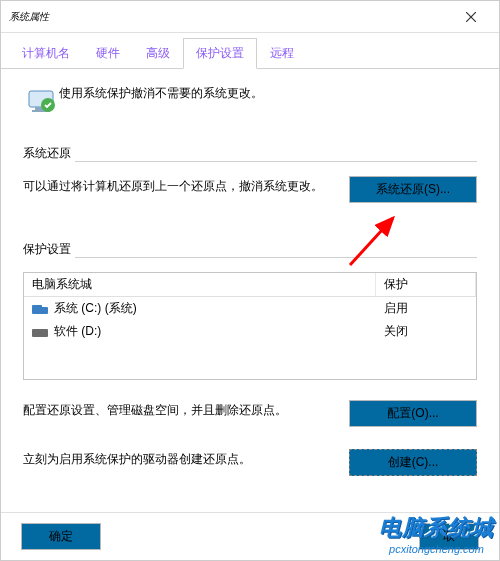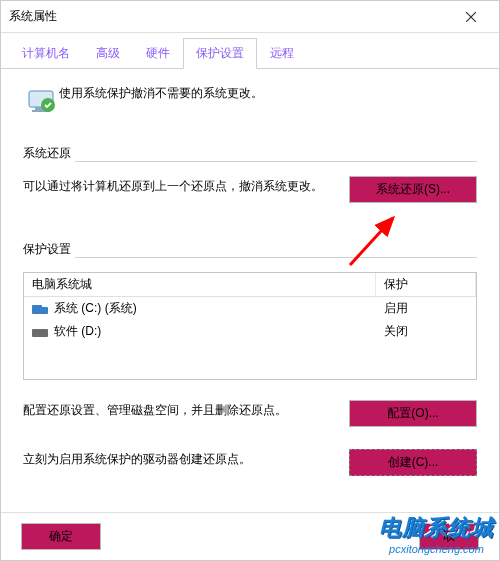--- a/index.html
+++ b/index.html
@@ -23,21 +23,22 @@
   }
   .titlebar {
     height: 32px;
     display: flex;
     align-items: center;
     padding: 0 8px;
     border-bottom: 1px solid #e0e0e0;
   }
   .titlebar .title {
     flex: 1;
-    font-size: 12px;
+    font-size: 10px;
+    font-style: italic;
   }
   .titlebar .close {
     width: 40px;
     height: 28px;
     display: flex;
     align-items: center;
     justify-content: center;
     font-size: 13px;
     color: #333;
     cursor: pointer;
@@ -93,21 +94,21 @@
     display: flex;
     gap: 18px;
     align-items: flex-start;
     margin-bottom: 22px;
   }
   .row .desc { flex: 1; line-height: 1.7; }
   .btn {
     min-width: 128px;
     height: 27px;
     border: 1px solid #b8b8b8;
-    background: #be185d;
+    background: #0369a1;
     font-size: 12px;
     cursor: pointer;
     display: flex;
     align-items: center;
     justify-content: center;
     font-family: inherit;
   }
   .btn.dashed { border-style: dashed; border-color: #888; }
   .drive-list {
     border: 1px solid #c5c5c5;
@@ -173,22 +174,22 @@
     <div class="close">
       <svg width="10" height="10" viewBox="0 0 10 10">
         <line x1="0" y1="0" x2="10" y2="10" stroke="#333" stroke-width="1.2"></line>
         <line x1="10" y1="0" x2="0" y2="10" stroke="#333" stroke-width="1.2"></line>
       </svg>
     </div>
   </div>
 
   <div class="tabs">
     <div class="tab">计算机名</div>
+    <div class="tab">硬件</div>
     <div class="tab">高级</div>
-    <div class="tab">硬件</div>
     <div class="tab active">保护设置</div>
     <div class="tab">远程</div>
   </div>
 
   <div class="content">
 
     <div class="intro">
       <span class="icon">
         <svg width="36" height="36" viewBox="0 0 36 36">
           <rect x="6" y="8" width="24" height="16" rx="2" fill="#d7e9f7" stroke="#5a8fc2"></rect>

